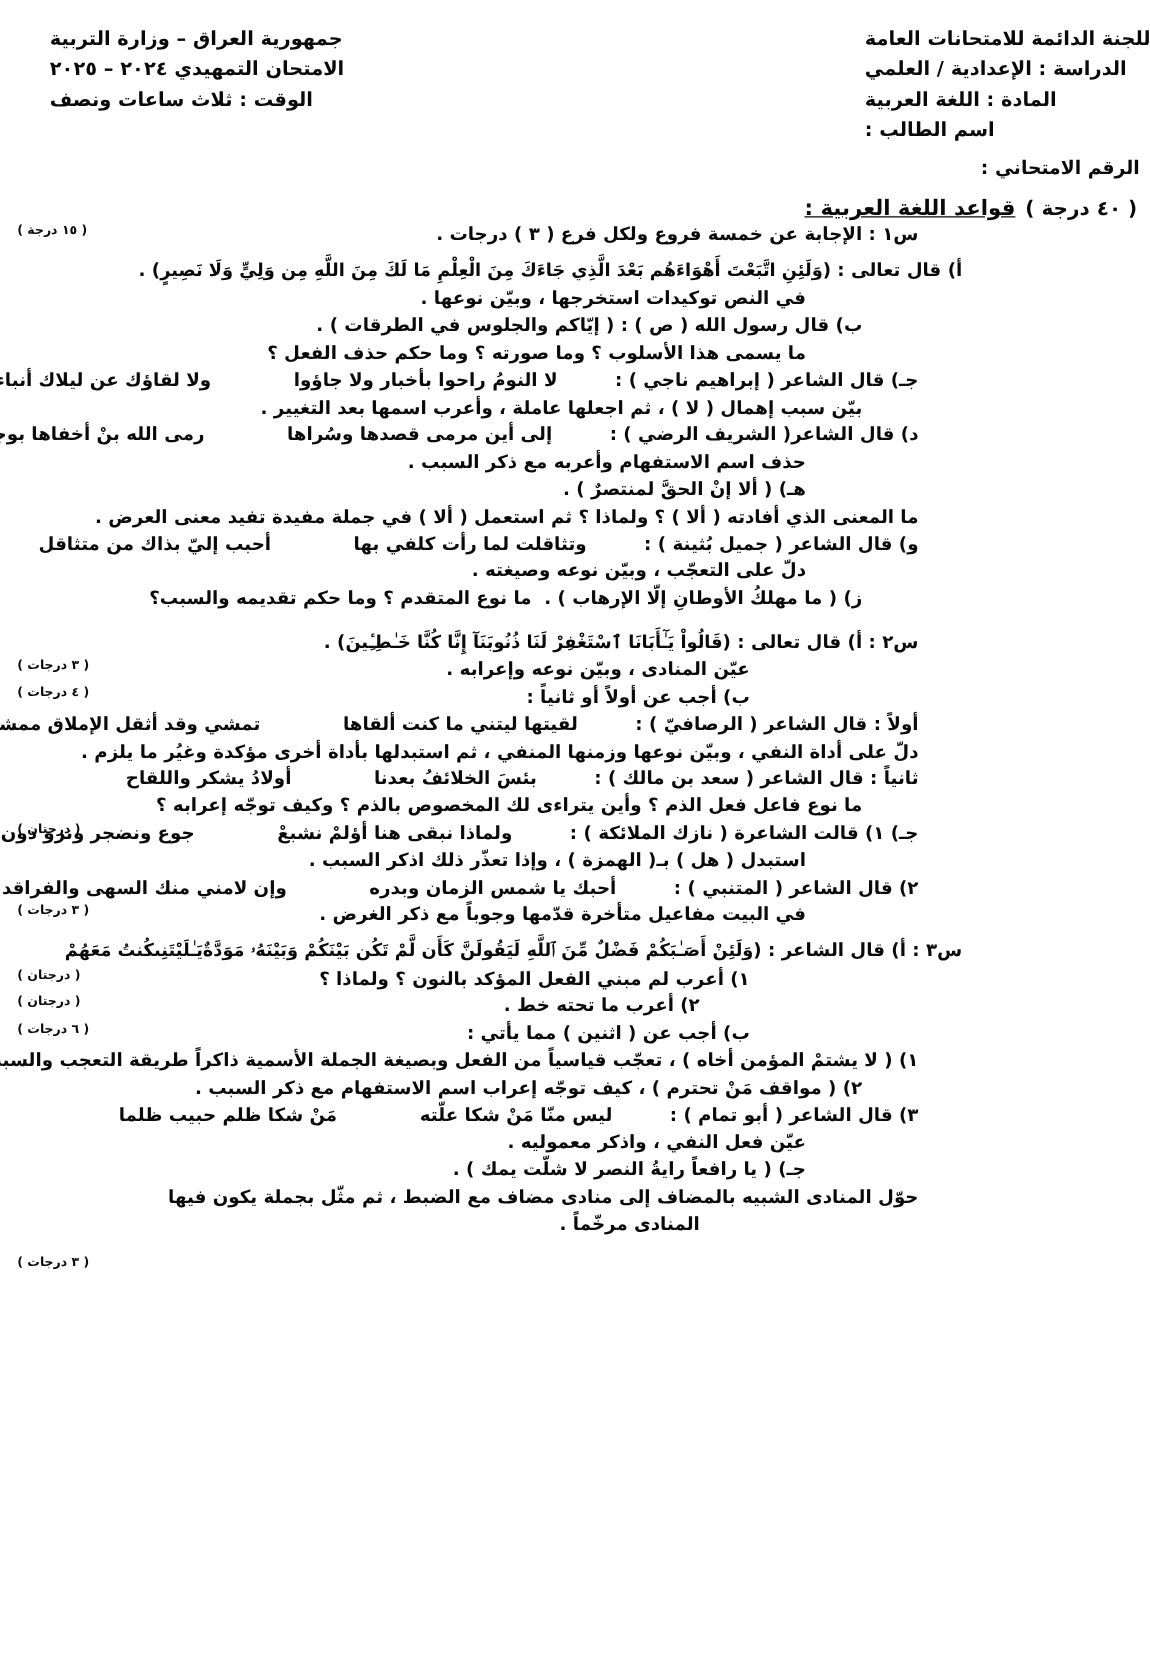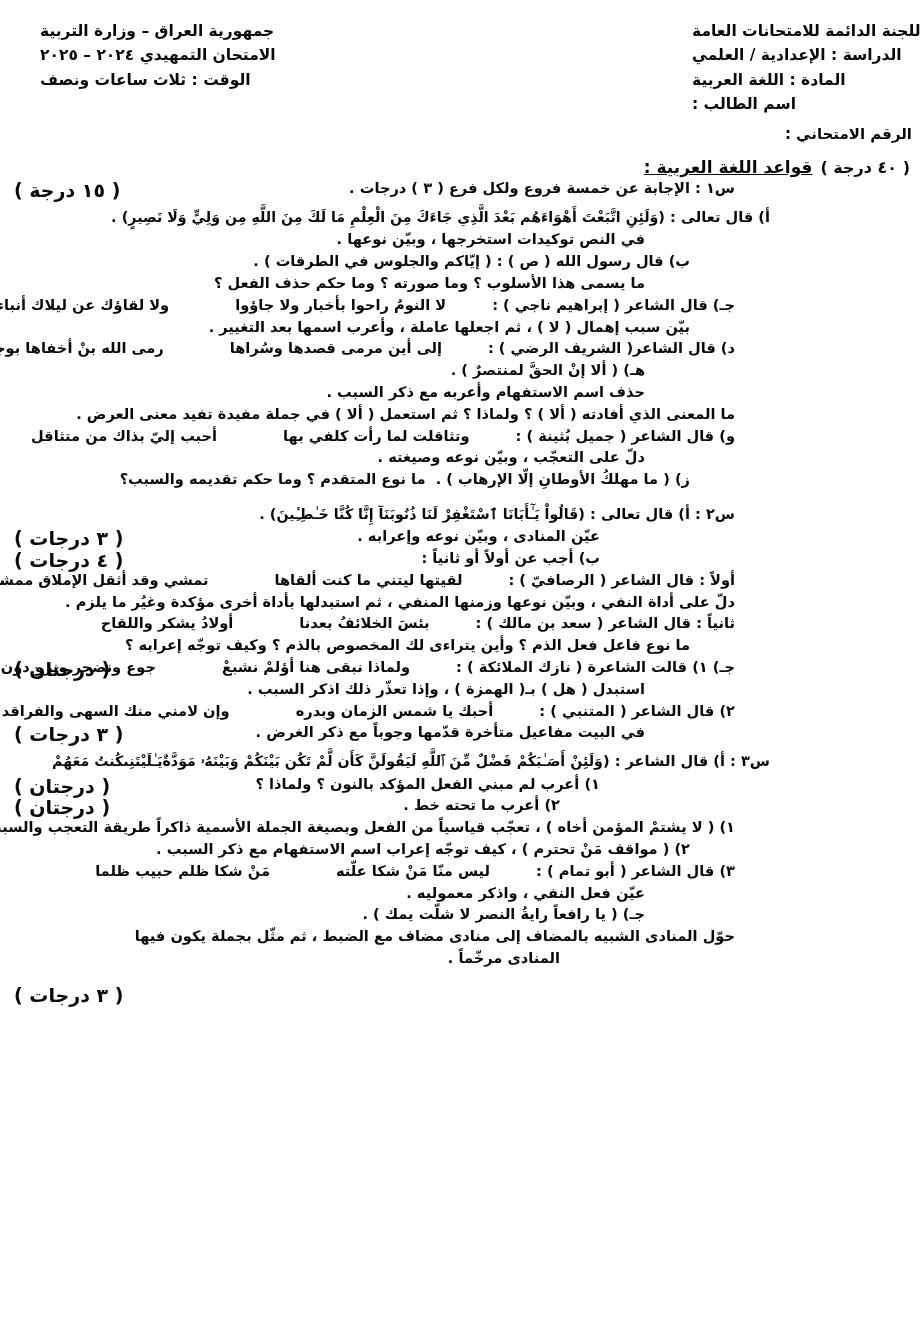--- a/index.html
+++ b/index.html
@@ -116,21 +116,21 @@
     gap: 40px;
     white-space: nowrap;
   }
   .poetry .lead { margin-left: 6px; }
   .poetry .h2 { margin-right: 26px; }
 
   
   .mark {
     position: absolute;
     left: 14px;
-    font-size: 19px;
+    font-size: 10px;
     font-weight: bold;
     white-space: nowrap;
     direction: rtl;
   }
 
   .spacer-sm { height: 7px; }
   .spacer-md { height: 13px; }
 </style>
 </head>
 <body>
@@ -181,23 +181,23 @@
       <span>لا النومُ راحوا بأخبار ولا جاؤوا</span>
       <span class="h2">ولا لقاؤك عن ليلاك أنباء</span>
     </div>
     <div class="line ind3">بيّن سبب إهمال ( لا ) ، ثم اجعلها عاملة ، وأعرب اسمها بعد التغيير .</div>
 
     <div class="line ind2 poetry">
       <span class="lead">د) قال الشاعر( الشريف الرضي ) :</span>
       <span>إلى أين مرمى قصدها وسُراها</span>
       <span class="h2">رمى الله بنْ أخفاها بوجاها</span>
     </div>
+    <div class="line ind4">حذف اسم الاستفهام وأعربه مع ذكر  السبب .</div>
+
     <div class="line ind4">هـ) ( ألا إنْ الحقَّ لمنتصرٌ ) .</div>
-
-    <div class="line ind4">حذف اسم الاستفهام وأعربه مع ذكر  السبب .</div>
     <div class="line ind2">ما المعنى الذي أفادته ( ألا ) ؟ ولماذا ؟ ثم استعمل ( ألا ) في جملة مفيدة تفيد معنى العرض .</div>
 
     <div class="line ind2 poetry">
       <span class="lead">و) قال الشاعر ( جميل بُثينة ) :</span>
       <span>وتثاقلت لما رأت كلفي بها</span>
       <span class="h2">أحبب إليّ بذاك من متثاقل</span>
     </div>
     <div class="line ind4">دلّ على التعجّب ، وبيّن نوعه وصيغته .</div>
 
     <div class="line ind3">
@@ -261,20 +261,24 @@
     </div>
 
     <div class="line ind5">
       <span class="mark">( درجتان )</span>
       <span>١) أعرب لم مبني الفعل المؤكد بالنون ؟ ولماذا ؟</span>
     </div>
     <div class="line ind6">
       <span class="mark">( درجتان )</span>
       <span>٢) أعرب ما تحته خط .</span>
     </div>
+    <div class="line ind5">
+      <span class="mark">( ٦ درجات )</span>
+      <span>ب) أجب عن ( اثنين ) مما يأتي :</span>
+    </div>
 
     <div class="line ind2">١) ( لا يشتمْ المؤمن أخاه ) ، تعجّب قياسياً من الفعل وبصيغة الجملة الأسمية ذاكراً طريقة التعجب والسبب .</div>
     <div class="line ind3">٢) ( مواقف مَنْ تحترم ) ، كيف توجّه إعراب اسم الاستفهام مع ذكر  السبب .</div>
 
     <div class="line ind2 poetry">
       <span class="lead">٣) قال الشاعر ( أبو تمام ) :</span>
       <span>ليس منّا مَنْ شكا علّته</span>
       <span class="h2">مَنْ شكا ظلم حبيب ظلما</span>
     </div>
     <div class="line ind4">عيّن فعل النفي ، واذكر معموليه .</div>

